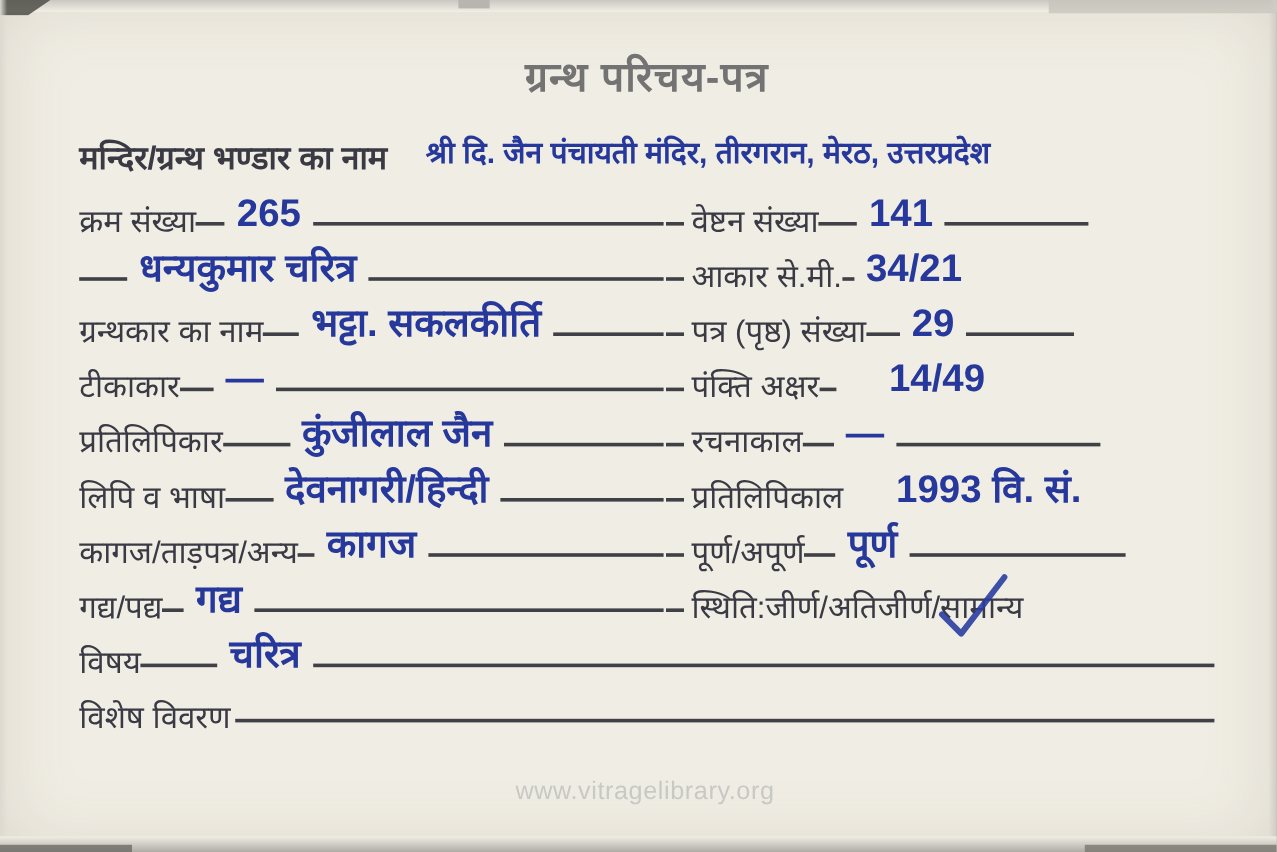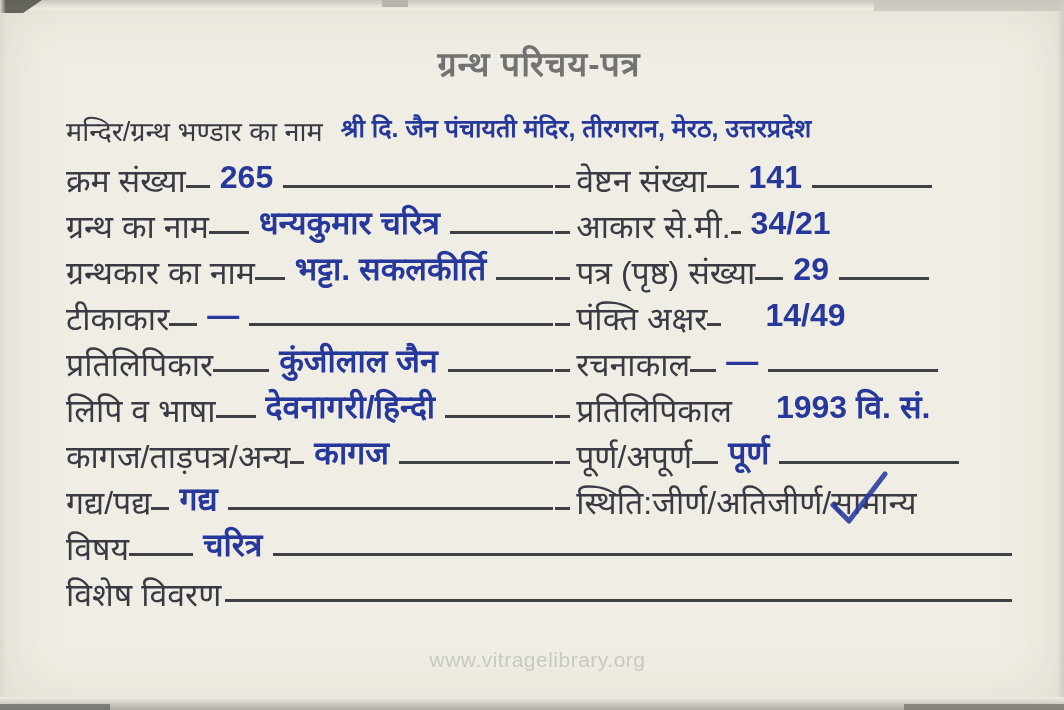--- a/index.html
+++ b/index.html
@@ -30,25 +30,25 @@
   .content { position:absolute; left:66px; right:52px; top:40px; }
 
   .title {
     text-align:center; font-size:34px; font-weight:bold;
     color:#737373; letter-spacing:1px; margin:0 0 18px 0;
   }
 
   .row { display:flex; align-items:flex-end; height:46px; white-space:nowrap; }
   .hdr-row { height:44px; margin-bottom:6px; }
 
-  .label  { font-size:32px; color:#3a3a44; line-height:1.15; }
-  .hdr-label { font-weight:normal; font-size:27px; }
+  .label  { font-size:26px; color:#3a3a44; line-height:1.15; }
+  .hdr-label { font-weight:bold; font-size:27px; }
   .value  { font-size:32px; font-weight:bold; color:#26389b;
             line-height:1; margin: 0 10px 7px 10px; }
-  .hdr-value { font-size:25px; margin-left:18px;text-align:right; }
+  .hdr-value { font-size:25px; margin-left:32px;text-align:right; }
 
   .rule  { border-bottom:3px solid #31313a; margin-bottom:12px; opacity:.92; }
   .gap   { display:inline-block; }
   .fill  { flex:1; }
   .lead  { width:15px; margin-right:6px; }
 
   .cols { display:flex; }
   .col-l { width:51.5%; padding-right:2px; }
   .col-r { flex:1; }
 
@@ -89,21 +89,20 @@
       <div class="col-l">
 
         <div class="row">
           <span class="label">क्रम संख्या</span>
           <span class="rule gap" style="width:24px"></span>
           <span class="value">265</span>
           <span class="rule fill"></span>
         </div>
 
         <div class="row">
-          <span class="label">ग्रन्थ का नाम</span>
           <span class="rule gap" style="width:40px"></span>
           <span class="value">धन्यकुमार चरित्र</span>
           <span class="rule fill"></span>
         </div>
 
         <div class="row">
           <span class="label">ग्रन्थकार का नाम</span>
           <span class="rule gap" style="width:30px"></span>
           <span class="value">भट्टा. सकलकीर्ति</span>
           <span class="rule fill"></span>

